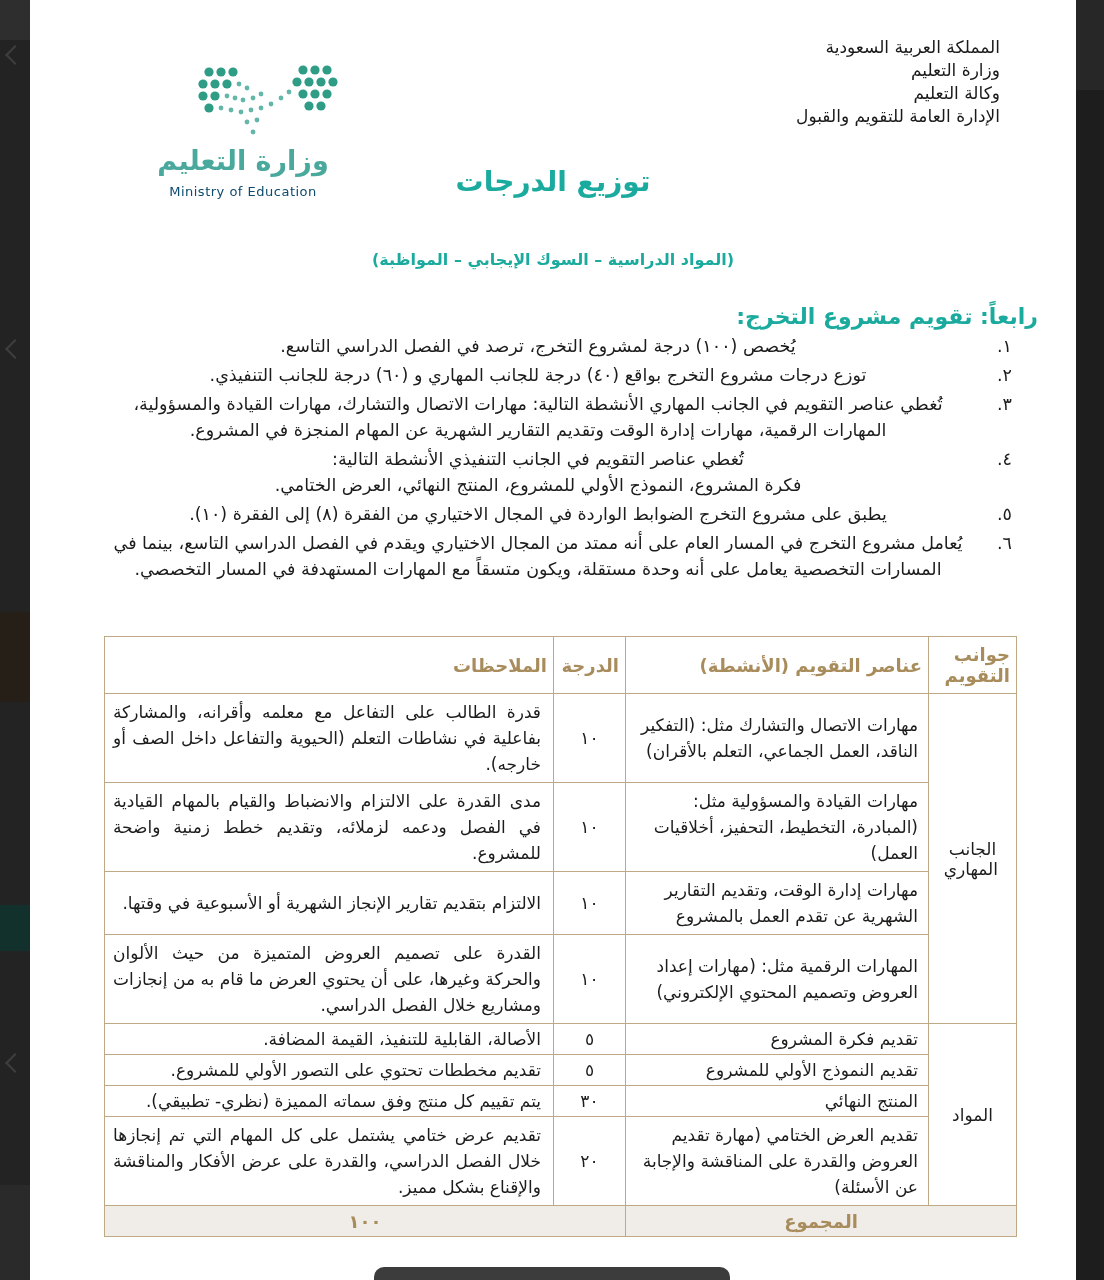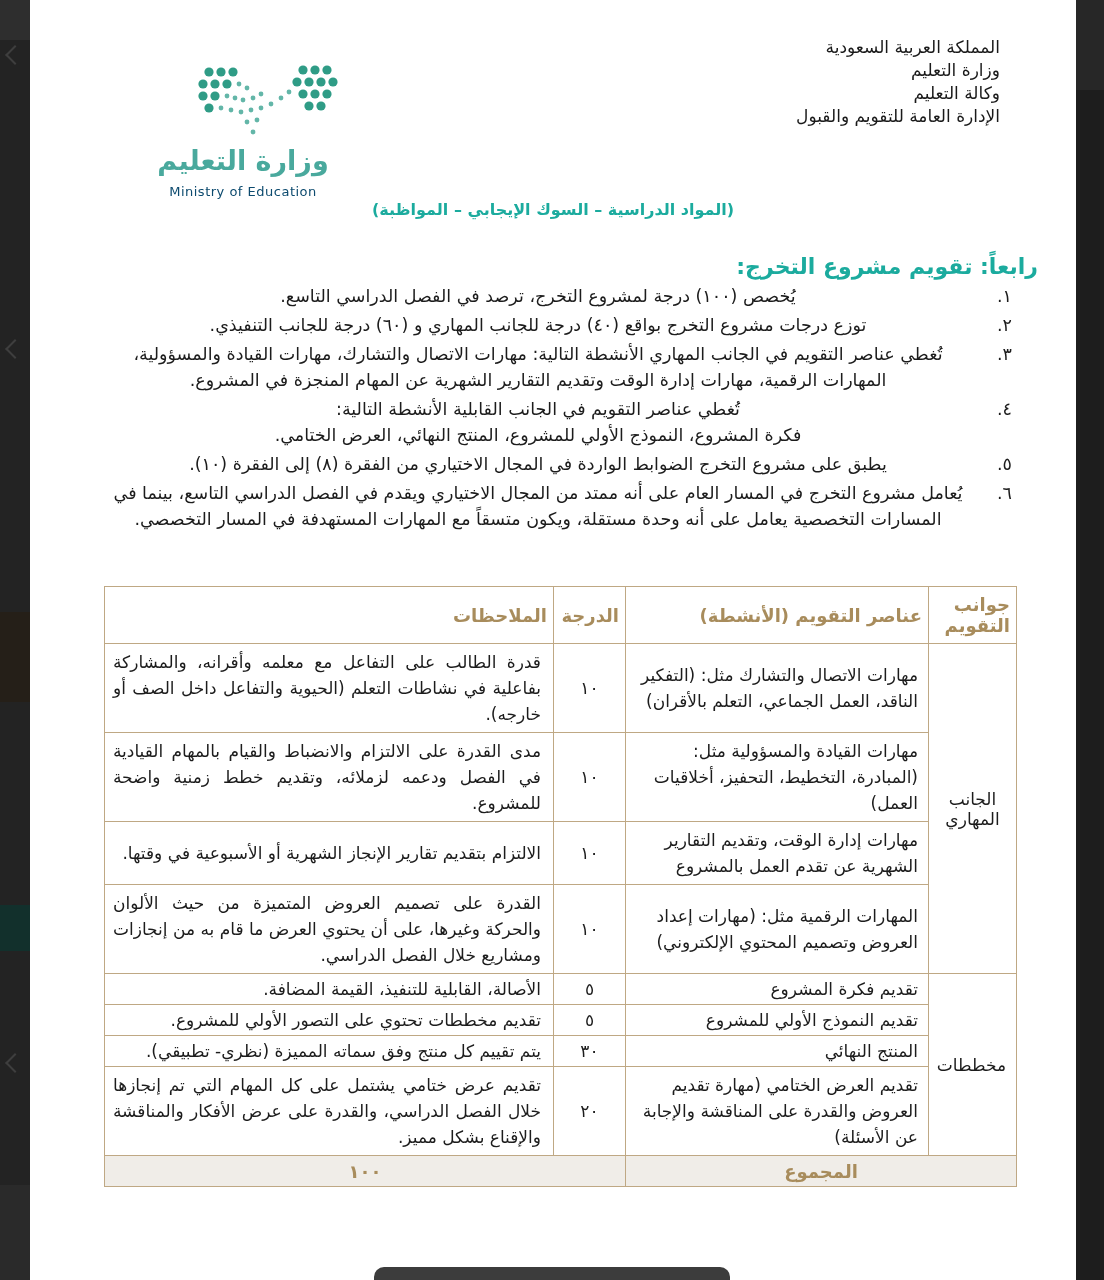--- a/index.html
+++ b/index.html
@@ -50,21 +50,21 @@
   table.eval {
     width:912px; margin:54px 59px 0 0;
     border-collapse:collapse; table-layout:fixed;
     font-size:17px;
   }
   table.eval td, table.eval th { border:1.5px solid #bfa884; vertical-align:middle; }
   table.eval th {
     color:#a88c5c; font-weight:bold; font-size:18px;
     height:57px; text-align:right; padding:2px 6px; background:#fff;
   }
-  .col-group  { text-align:center; padding:4px 10px; }
+  .col-group  { text-align:center; padding:4px 18px; }
   .col-element{ text-align:right; padding:5px 10px 5px 6px; line-height:26px; }
   .col-score  { text-align:center; padding:2px 4px; }
   .col-notes  { text-align:justify; padding:5px 12px 5px 8px; line-height:26px; }
   tr.compact td { padding-top:2px; padding-bottom:2px; }
   tfoot td {
     background:#f0ede8; height:31px; font-weight:bold;
     color:#a88c5c; text-align:center; font-size:18px; padding:2px;
   }
   
   .bottom-bar {
@@ -144,20 +144,21 @@
     </div>
     <div class="org" id="org-lines">
         <div class="org-line">المملكة العربية السعودية</div>
         <div class="org-line">وزارة التعليم</div>
         <div class="org-line">وكالة التعليم</div>
         <div class="org-line">الإدارة العامة للتقويم والقبول</div>
       </div>
   </div>
 
   <div class="doc-title">
+    <div class="t1">توزيع الدرجات</div>
     <div class="t2">(المواد الدراسية – السوك الإيجابي – المواظبة)</div>
   </div>
 
   <div class="section-heading">رابعاً: تقويم مشروع التخرج:</div>
 
   <div class="reg-list" id="reg-list">
       <div class="list-item">
         <span class="num">١.</span>
         <div class="list-text">
           <div>يُخصص (١٠٠) درجة لمشروع التخرج، ترصد في الفصل الدراسي التاسع.</div>
@@ -171,21 +172,21 @@
       </div>
       <div class="list-item">
         <span class="num">٣.</span>
         <div class="list-text">
           <div>تُغطي عناصر التقويم في الجانب المهاري الأنشطة التالية: مهارات الاتصال والتشارك، مهارات القيادة والمسؤولية، المهارات الرقمية، مهارات إدارة الوقت وتقديم التقارير الشهرية عن المهام المنجزة في المشروع.</div>
         </div>
       </div>
       <div class="list-item">
         <span class="num">٤.</span>
         <div class="list-text">
-          <div>تُغطي عناصر التقويم في الجانب القابلية الأنشطة التالية:</div>
+          <div>تُغطي عناصر التقويم في الجانب التنفيذي الأنشطة التالية:</div>
           <div>فكرة المشروع، النموذج الأولي للمشروع، المنتج النهائي، العرض الختامي.</div>
         </div>
       </div>
       <div class="list-item">
         <span class="num">٥.</span>
         <div class="list-text">
           <div>يطبق على مشروع التخرج الضوابط الواردة في المجال الاختياري من الفقرة (٨) إلى الفقرة (١٠).</div>
         </div>
       </div>
       <div class="list-item">
@@ -227,21 +228,21 @@
           <td class="col-element">مهارات إدارة الوقت، وتقديم التقارير الشهرية عن تقدم العمل بالمشروع</td>
           <td class="col-score">١٠</td>
           <td class="col-notes">الالتزام بتقديم تقارير الإنجاز الشهرية أو الأسبوعية في وقتها.</td>
         </tr>
         <tr class="">
           <td class="col-element">المهارات الرقمية مثل: (مهارات إعداد العروض وتصميم المحتوي الإلكتروني)</td>
           <td class="col-score">١٠</td>
           <td class="col-notes">القدرة على تصميم العروض المتميزة من حيث الألوان والحركة وغيرها، على أن يحتوي العرض ما قام به من إنجازات ومشاريع خلال الفصل الدراسي.</td>
         </tr>
         <tr class="compact">
-          <td class="col-group" rowspan="4">مخططات</td>
+          <td class="col-group" rowspan="4">المواد</td>
           <td class="col-element">تقديم فكرة المشروع</td>
           <td class="col-score">٥</td>
           <td class="col-notes">الأصالة، القابلية للتنفيذ، القيمة المضافة.</td>
         </tr>
         <tr class="compact">
           <td class="col-element">تقديم النموذج الأولي للمشروع</td>
           <td class="col-score">٥</td>
           <td class="col-notes">تقديم مخططات تحتوي على التصور الأولي للمشروع.</td>
         </tr>
         <tr class="compact">

